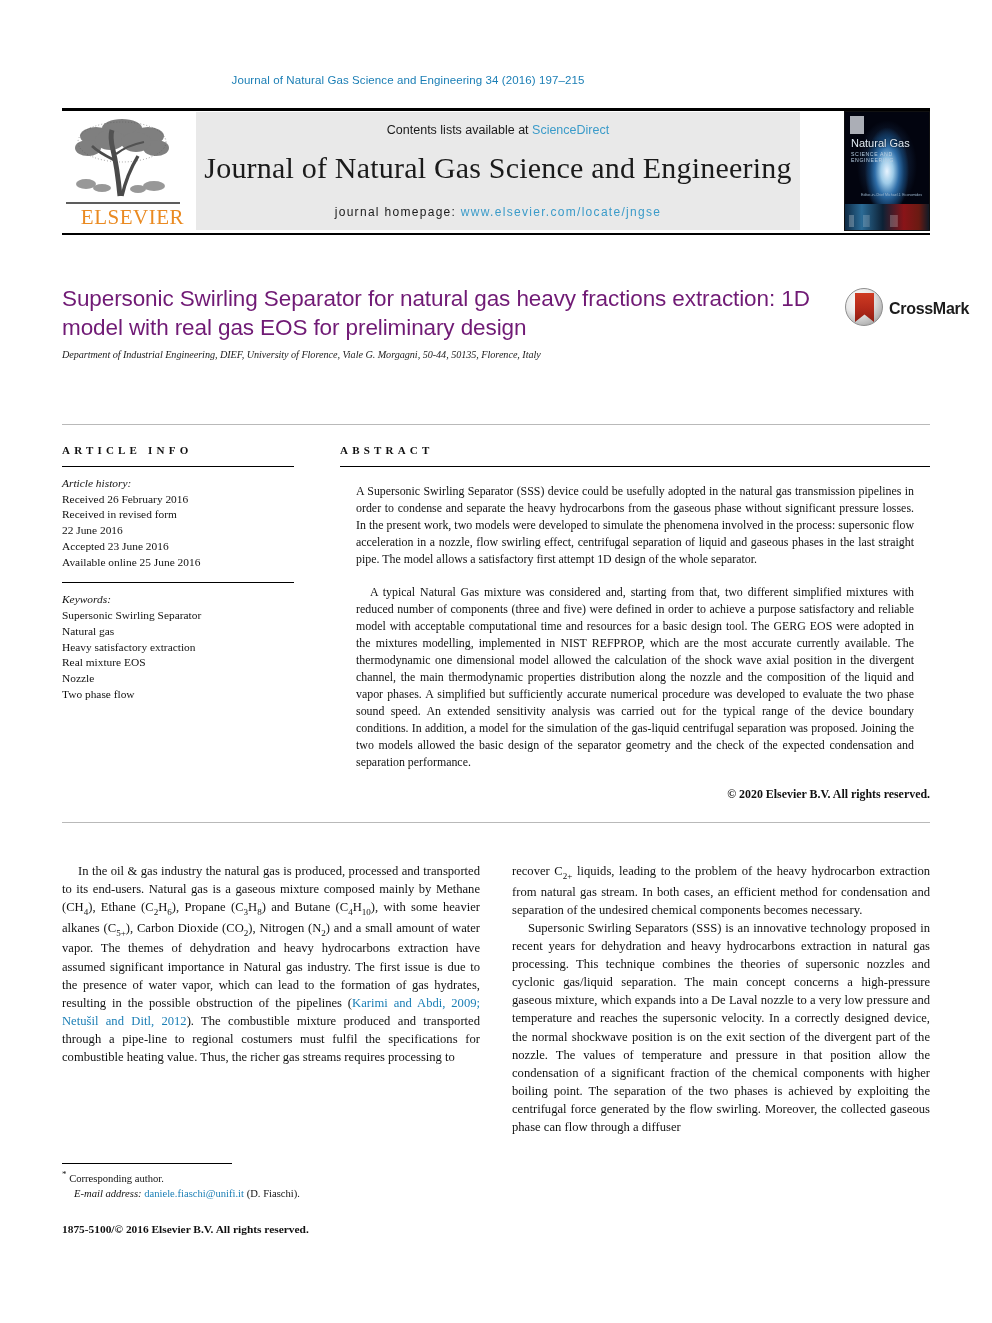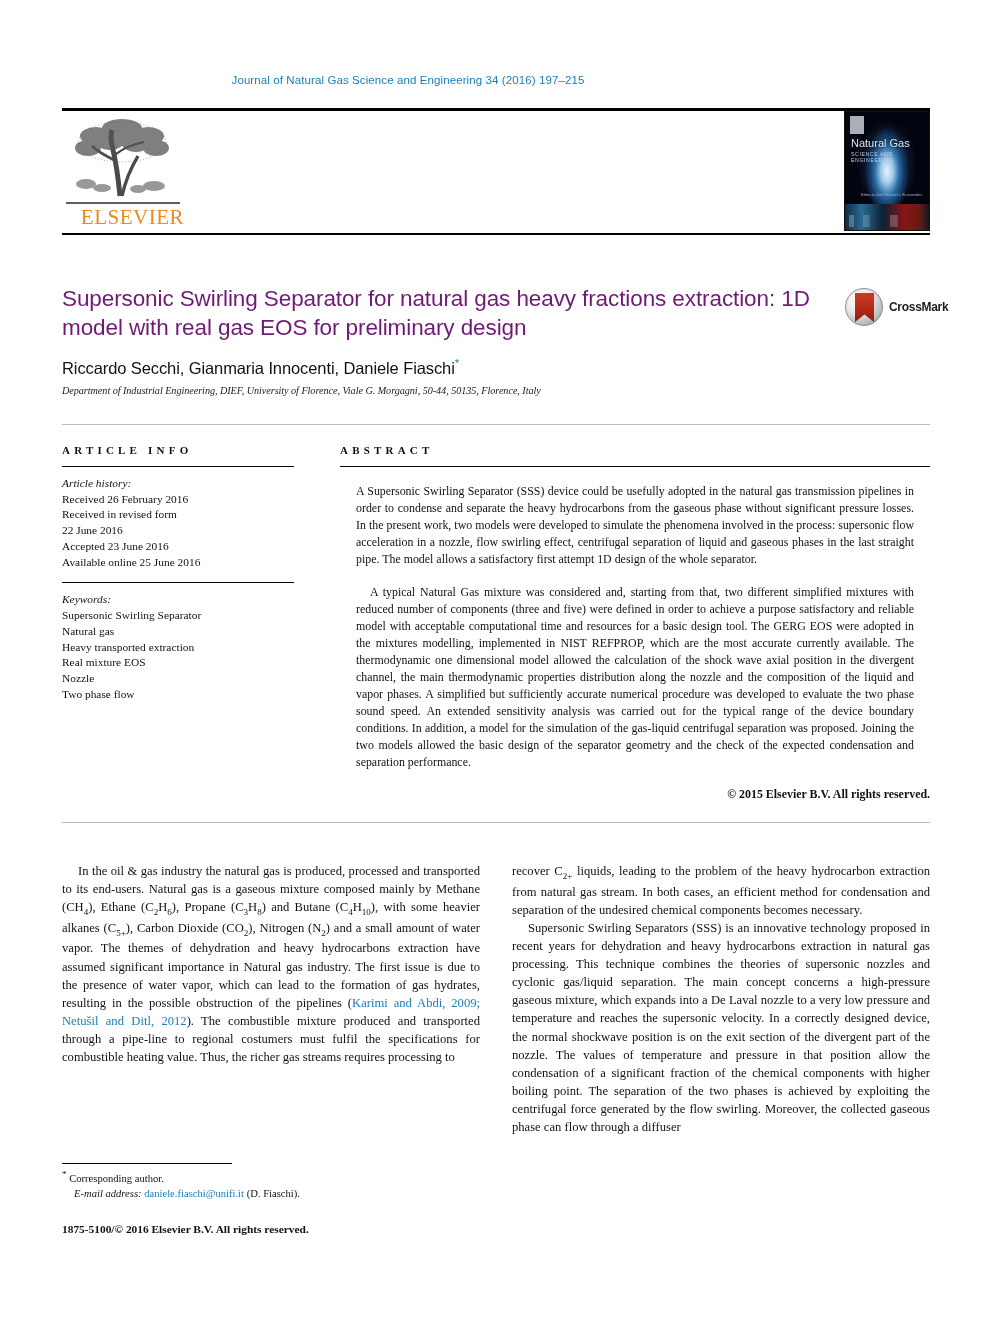--- a/index.html
+++ b/index.html
@@ -251,21 +251,21 @@
     left: 9px; top: 4px;
     width: 19px; height: 29px;
     background: linear-gradient(180deg,#cf3b22 0%, #b3291a 55%, #8e1d12 100%);
     clip-path: polygon(0 0, 100% 0, 100% 100%, 50% 74%, 0 100%);
   }
   .crossmark-label {
     position: absolute;
     left: 44px;
     top: 12px;
     font-family: "Liberation Sans", sans-serif;
-    font-size: 12px;
+    font-size: 16px;
     font-weight: bold;
     color: #1c1c1c;
     letter-spacing: -0.3px;
   }
 
   
   .band-rule {
     position: absolute;
     left: 62px;
     width: 868px;
@@ -438,39 +438,45 @@
             <ellipse cx="36" cy="72" rx="9" ry="4"></ellipse>
             <ellipse cx="88" cy="70" rx="11" ry="5"></ellipse>
             <ellipse cx="72" cy="73" rx="8" ry="4"></ellipse>
           </g>
         </g>
       </svg>
       <div class="elsevier-baseline"></div>
       <div class="elsevier-wordmark">ELSEVIER</div>
     </div>
 
+    <div class="masthead-center">
+      <div class="contents-line">
+        <span>Contents lists available at </span><span class="sd">ScienceDirect</span>
+      </div>
+      <div class="journal-title">Journal of Natural Gas Science and Engineering</div>
+      <div class="homepage-line">
+        <span>journal homepage: </span><span class="url">www.elsevier.com/locate/jngse</span>
+      </div>
+    </div>
 
     <div class="cover-thumb">
       <div class="cover-flame"></div>
       <div class="cover-elsevier-mark"></div>
       <div class="cover-title">Natural Gas</div>
       <div class="cover-sub">SCIENCE AND ENGINEERING</div>
       <div class="cover-eds">Editor-in-Chief
 Michael J. Economides</div>
       <div class="cover-strip"></div>
     </div>
 
     <div class="masthead-rule-bottom"></div>
   </div>
 
   <div class="title-block">
     <h1 class="article-title">Supersonic Swirling Separator for natural gas heavy fractions extraction: 1D model with real gas EOS for preliminary design</h1>
-    <div class="authors">
-      <span>Riccardo Secchi, Gianmaria Innocenti, Daniele Fiaschi</span><span class="star">*</span>
-    </div>
     <div class="affiliation">Department of Industrial Engineering, DIEF, University of Florence, Viale G. Morgagni, 50-44, 50135, Florence, Italy</div>
   </div>
 
   <div class="crossmark">
     <div class="crossmark-badge">
       <div class="crossmark-inner"></div>
     </div>
     <div class="crossmark-label">CrossMark</div>
   </div>
 
@@ -486,35 +492,35 @@
       <div>Received in revised form</div>
       <div>22 June 2016</div>
       <div>Accepted 23 June 2016</div>
       <div>Available online 25 June 2016</div>
     </div>
     <div class="hr-thin2"></div>
     <div class="info-group">
       <div class="lbl">Keywords:</div>
       <div>Supersonic Swirling Separator</div>
       <div>Natural gas</div>
-      <div>Heavy transported extraction</div>
+      <div>Heavy satisfactory extraction</div>
       <div>Real mixture EOS</div>
       <div>Nozzle</div>
       <div>Two phase flow</div>
     </div>
   </div>
 
   <div class="abs-col">
     <div class="sec-head">ABSTRACT</div>
     <div class="hr-thin"></div>
     <div class="abs-body">
       <p>A Supersonic Swirling Separator (SSS) device could be usefully adopted in the natural gas transmission pipelines in order to condense and separate the heavy hydrocarbons from the gaseous phase without significant pressure losses. In the present work, two models were developed to simulate the phenomena involved in the process: supersonic flow acceleration in a nozzle, flow swirling effect, centrifugal separation of liquid and gaseous phases in the last straight pipe. The model allows a satisfactory first attempt 1D design of the whole separator.</p>
       <p>A typical Natural Gas mixture was considered and, starting from that, two different simplified mixtures with reduced number of components (three and five) were defined in order to achieve a purpose satisfactory and reliable model with acceptable computational time and resources for a basic design tool. The GERG EOS were adopted in the mixtures modelling, implemented in NIST REFPROP, which are the most accurate currently available. The thermodynamic one dimensional model allowed the calculation of the shock wave axial position in the divergent channel, the main thermodynamic properties distribution along the nozzle and the composition of the liquid and vapor phases. A simplified but sufficiently accurate numerical procedure was developed to evaluate the two phase sound speed. An extended sensitivity analysis was carried out for the typical range of the device boundary conditions. In addition, a model for the simulation of the gas-liquid centrifugal separation was proposed. Joining the two models allowed the basic design of the separator geometry and the check of the expected condensation and separation performance.</p>
     </div>
-    <div class="copyright">© 2015 Elsevier B.V. All rights reserved.</div>
+    <div class="copyright">© 2020 Elsevier B.V. All rights reserved.</div>
   </div>
 
   <div class="body-cols">
     <div class="col left">
       <div class="body-text">
         <p class="first-ind"><span>In the oil &amp; gas industry the natural gas is produced, processed and transported to its end-users. Natural gas is a gaseous mixture composed mainly by Methane (CH<sub>4</sub>), Ethane (C<sub>2</sub>H<sub>6</sub>), Propane (C<sub>3</sub>H<sub>8</sub>) and Butane (C<sub>4</sub>H<sub>10</sub>), with some heavier alkanes (C<sub>5+</sub>), Carbon Dioxide (CO<sub>2</sub>), Nitrogen (N<sub>2</sub>) and a small amount of water vapor. The themes of dehydration and heavy hydrocarbons extraction have assumed significant importance in Natural gas industry. The first issue is due to the presence of water vapor, which can lead to the formation of gas hydrates, resulting in the possible obstruction of the pipelines (</span><span class="ref">Karimi and Abdi, 2009; Netušil and Ditl, 2012</span><span>). The combustible mixture produced and transported through a pipe-line to regional costumers must fulfil the specifications for combustible heating value. Thus, the richer gas streams requires processing to</span></p>
       </div>
     </div>
     <div class="col right">
       <div class="body-text">

